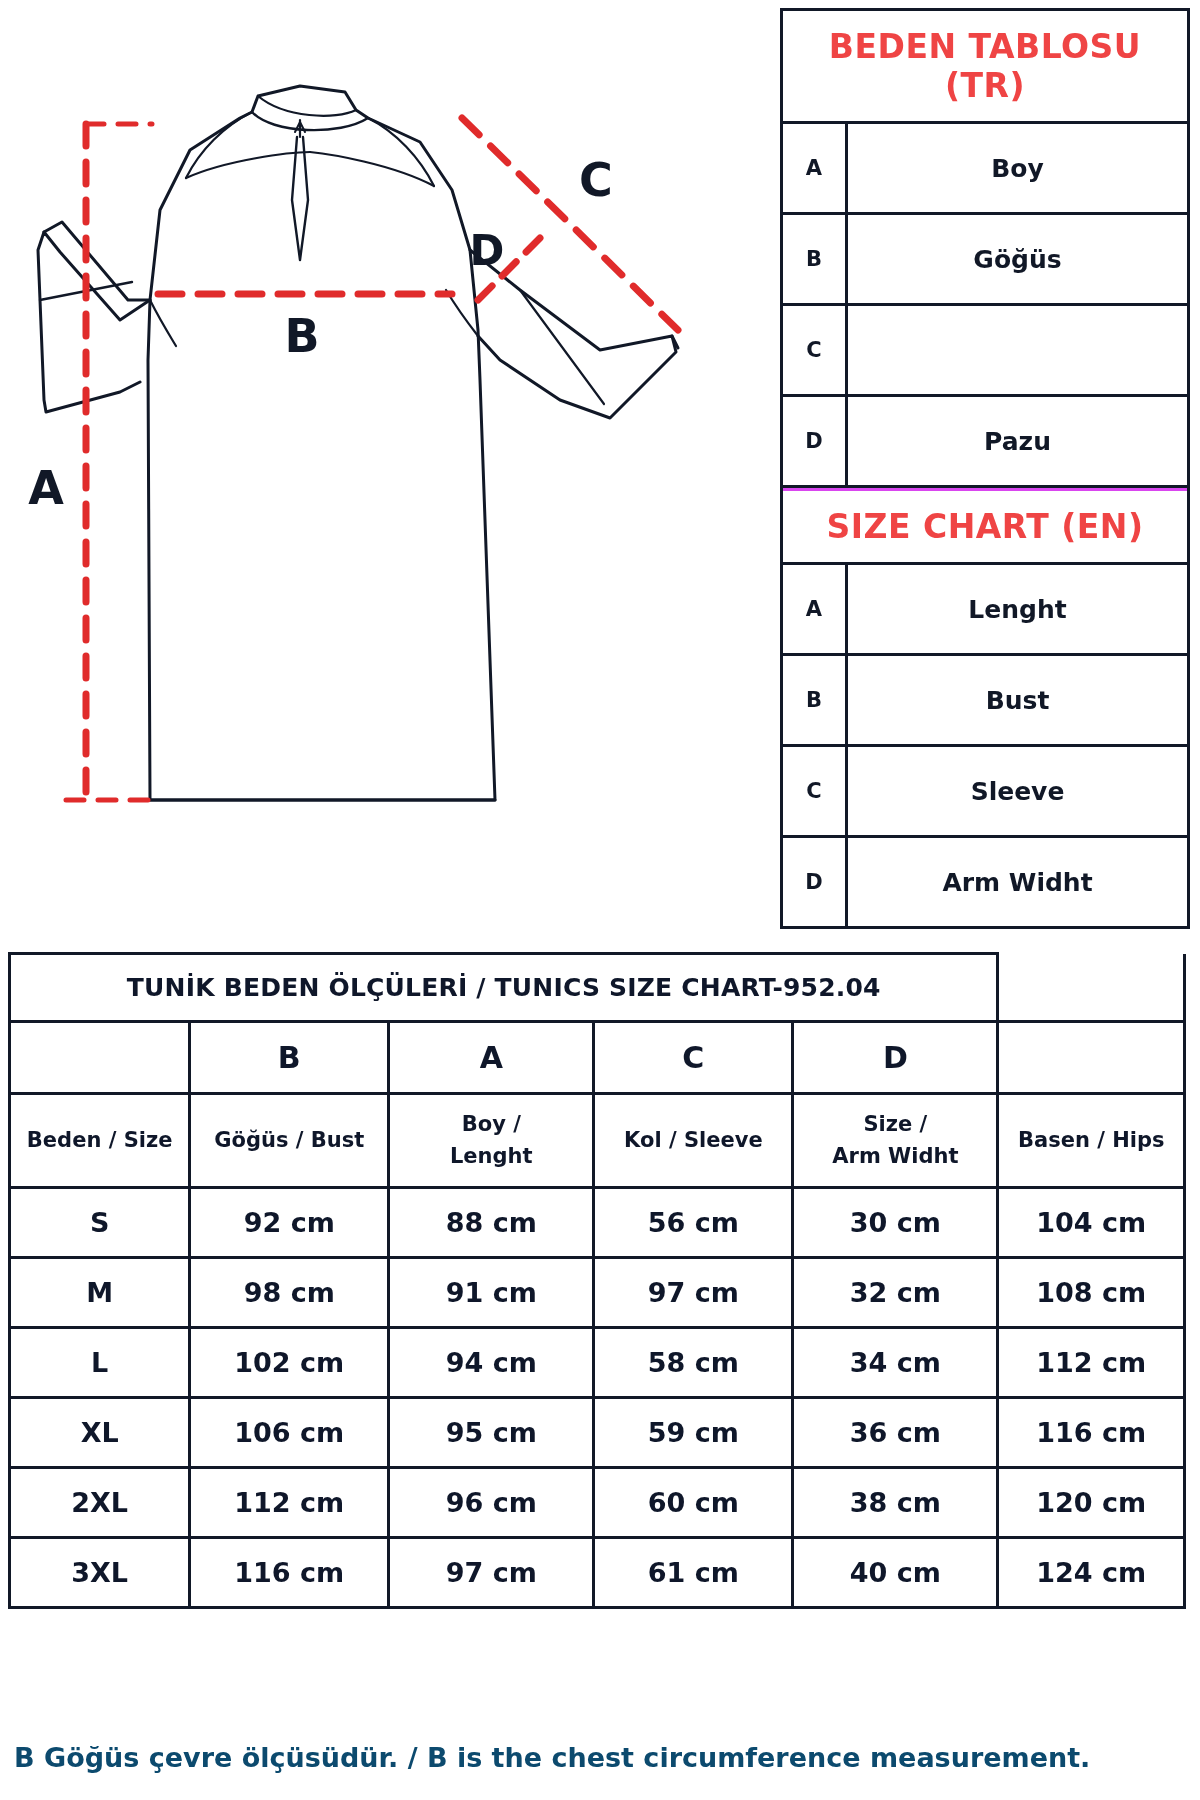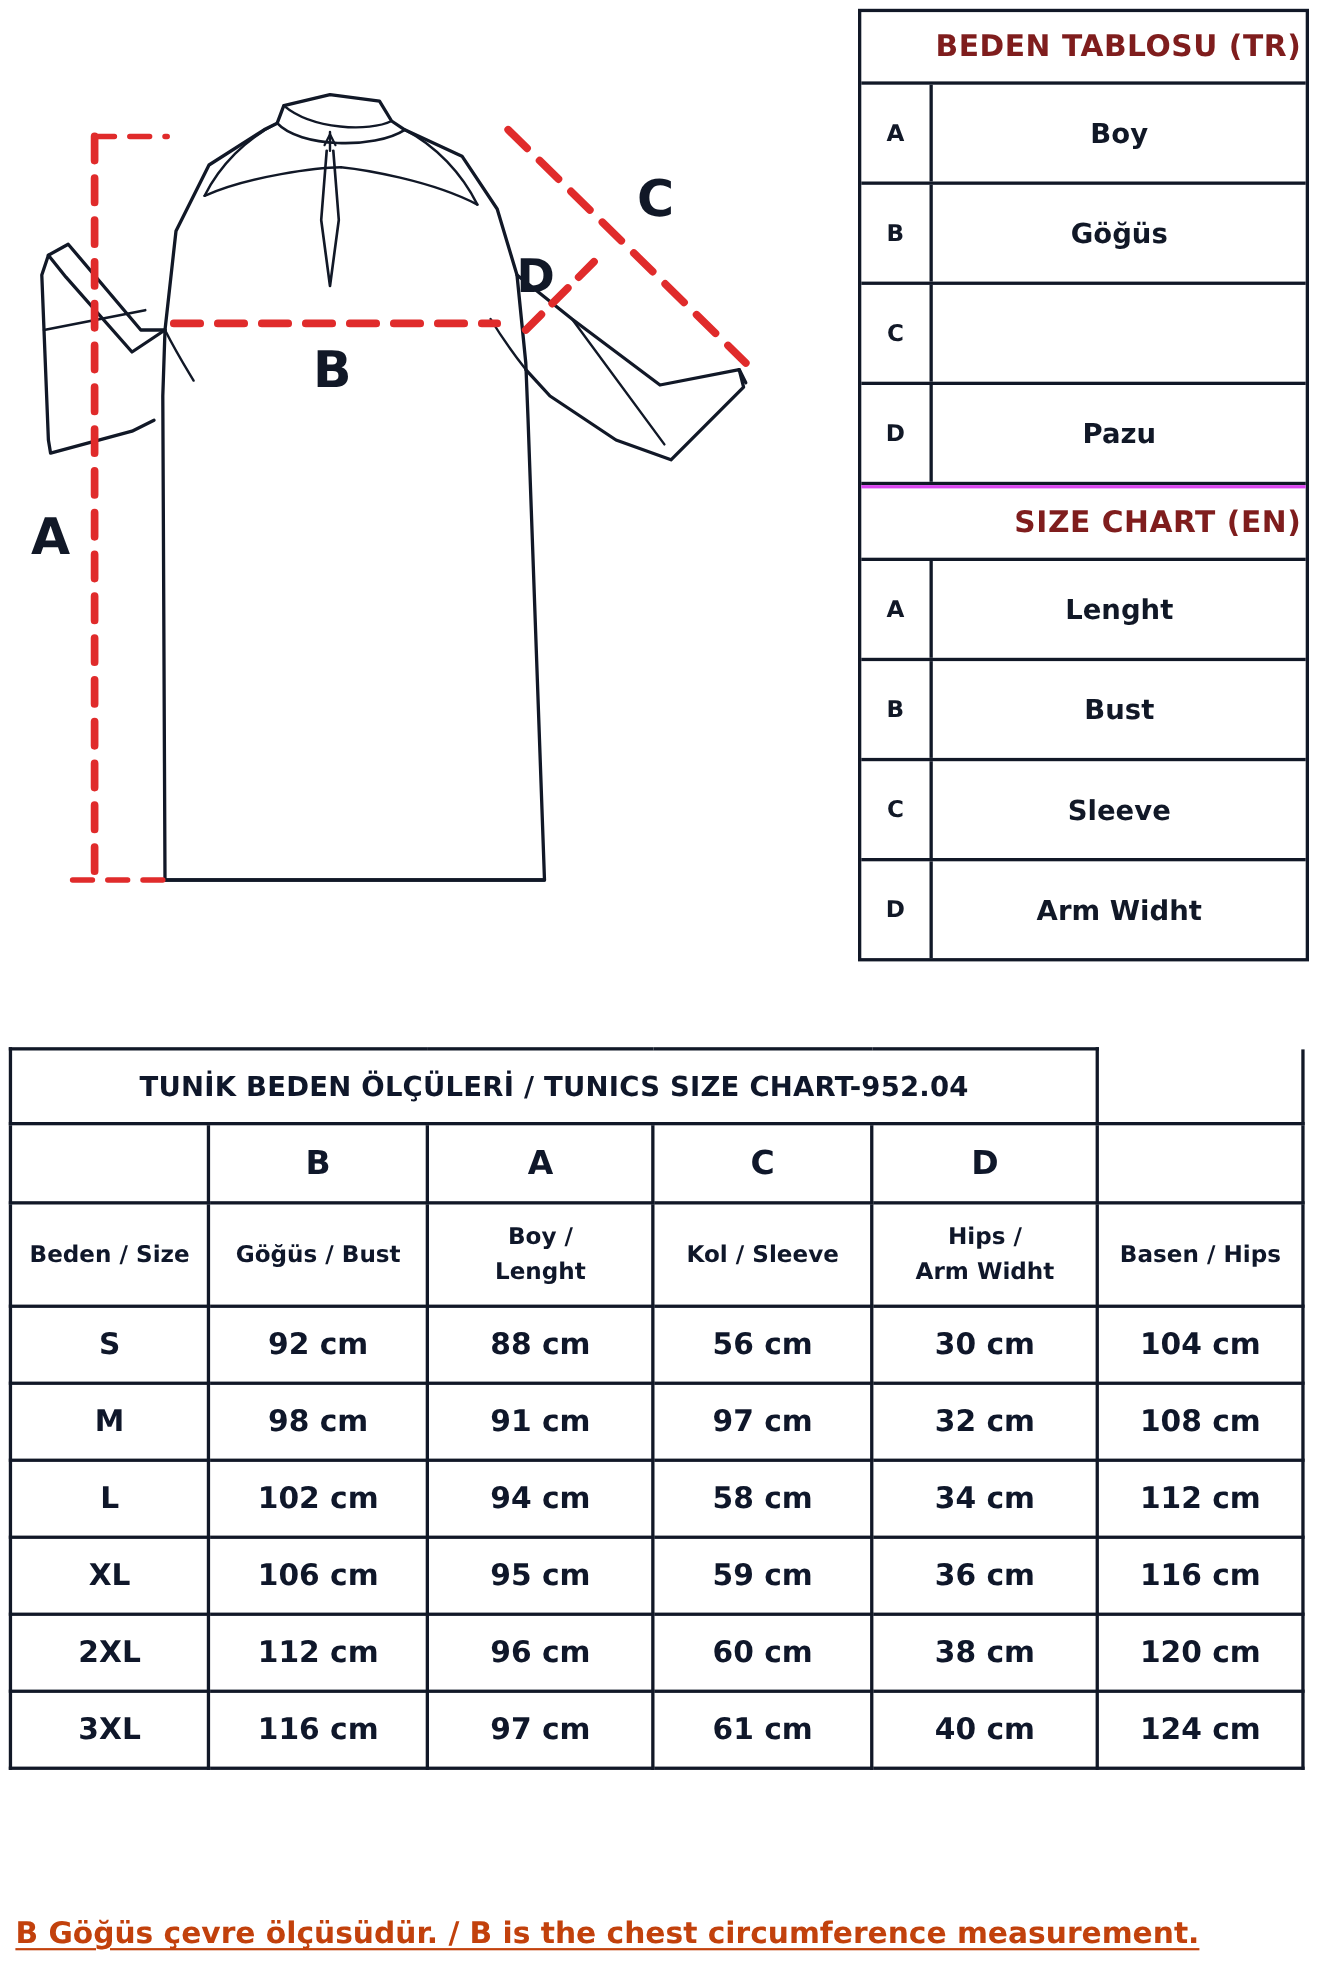--- a/index.html
+++ b/index.html
@@ -36,27 +36,27 @@
   .legend {
     position: absolute;
     left: 780px;
     top: 8px;
     width: 410px;
     border: 3px solid #111827;
     box-sizing: border-box;
     background: #fff;
   }
   .legend-title {
-    text-align: right;
-    font-size: 27px;
+    text-align: center;
+    font-size: 33px;
     font-weight: 700;
     letter-spacing: .5px;
     padding: 16px 4px 16px 4px;
     border-bottom: 3px solid #111827;
-    color: #7f1d1d;
+    color: #ef4444;
   }
   .legend-title.second {
     border-top: 3px solid #d946ef;
   }
   .legend-row {
     display: flex;
     border-bottom: 3px solid #111827;
     min-height: 88px;
   }
   .legend-row:last-child {
@@ -129,22 +129,21 @@
   }
 
   
   .footer-note {
     position: absolute;
     left: 14px;
     top: 1742px;
     width: 1180px;
     font-size: 27px;
     font-weight: 600;
-    color: #c2410c;
-    text-decoration: underline;
+    color: #0c4a6e;
     text-underline-offset: 5px;
   }
 
   
   .meas-label {
     font-family: "DejaVu Sans", sans-serif;
     font-weight: 700;
     fill: #111827;
   }
 </style>
@@ -291,21 +290,21 @@
             <div>Göğüs / Bust</div>
           </td>
           <td>
             <div>Boy /</div>
             <div>Lenght</div>
           </td>
           <td>
             <div>Kol / Sleeve</div>
           </td>
           <td>
-            <div>Hips /</div>
+            <div>Size /</div>
             <div>Arm Widht</div>
           </td>
           <td>
             <div>Basen / Hips</div>
           </td>
         </tr>
 
         <tr class="data-row">
           <td class="size-cell">S</td>
           <td>92 cm</td>

